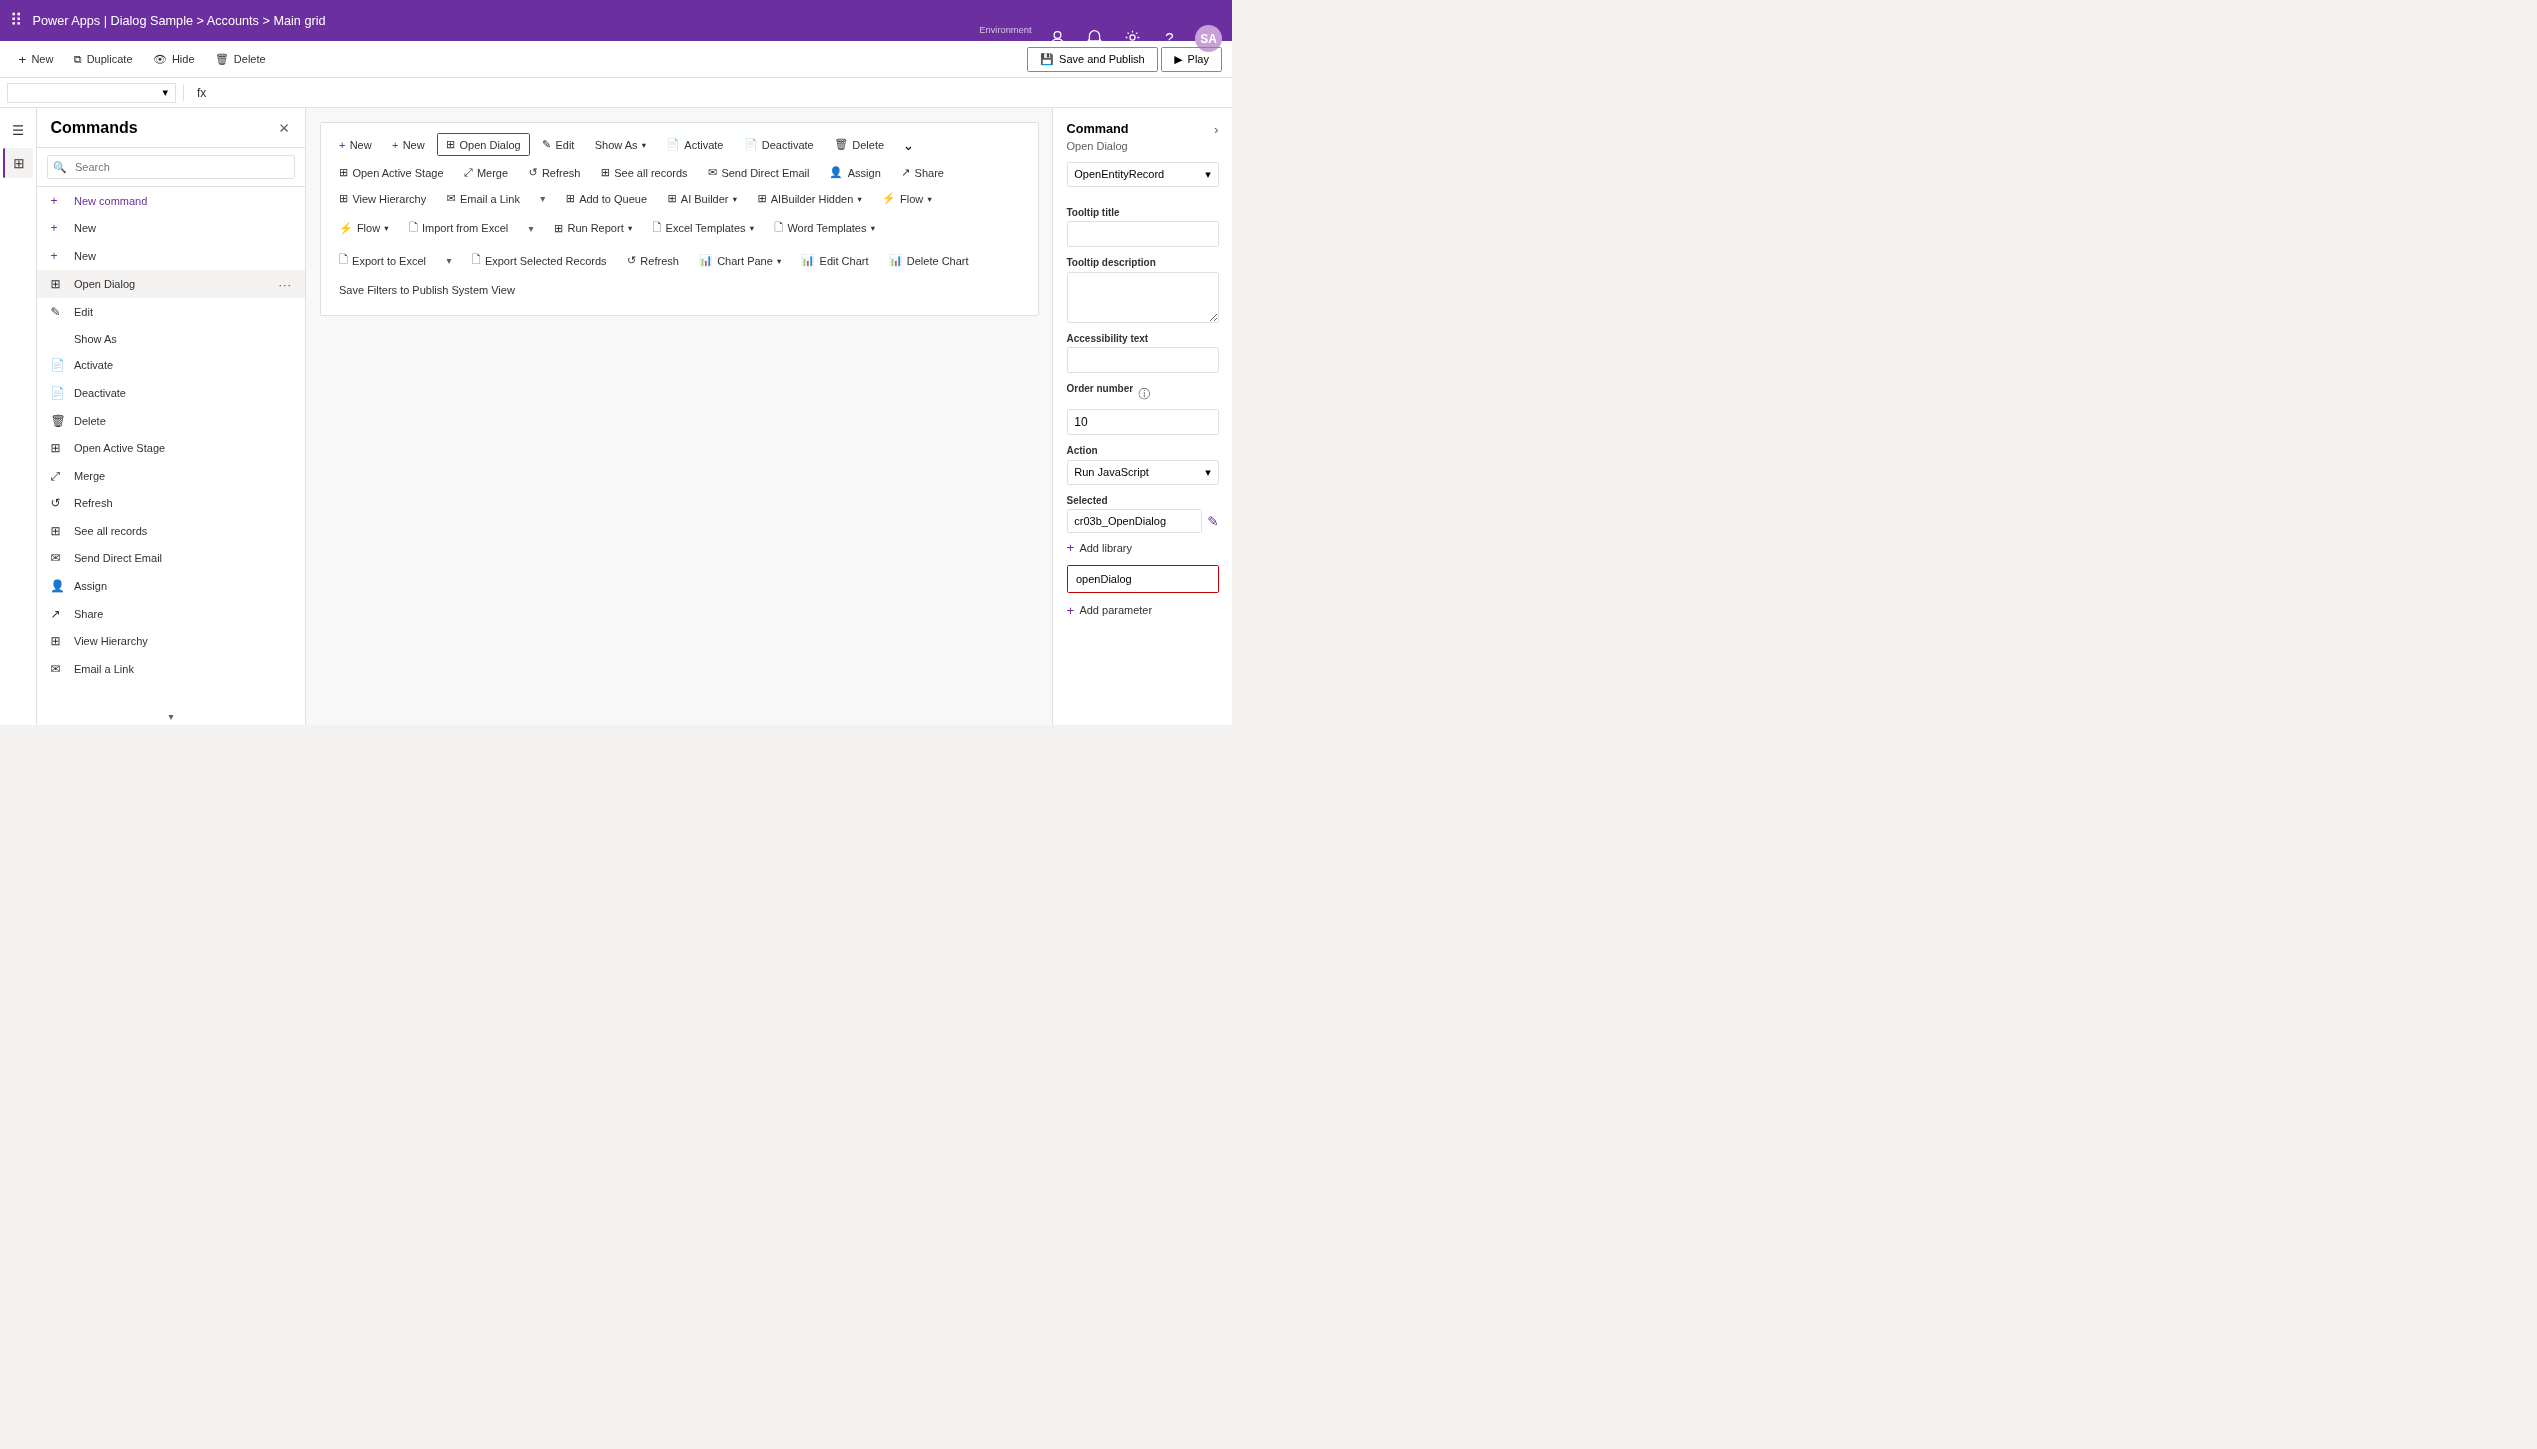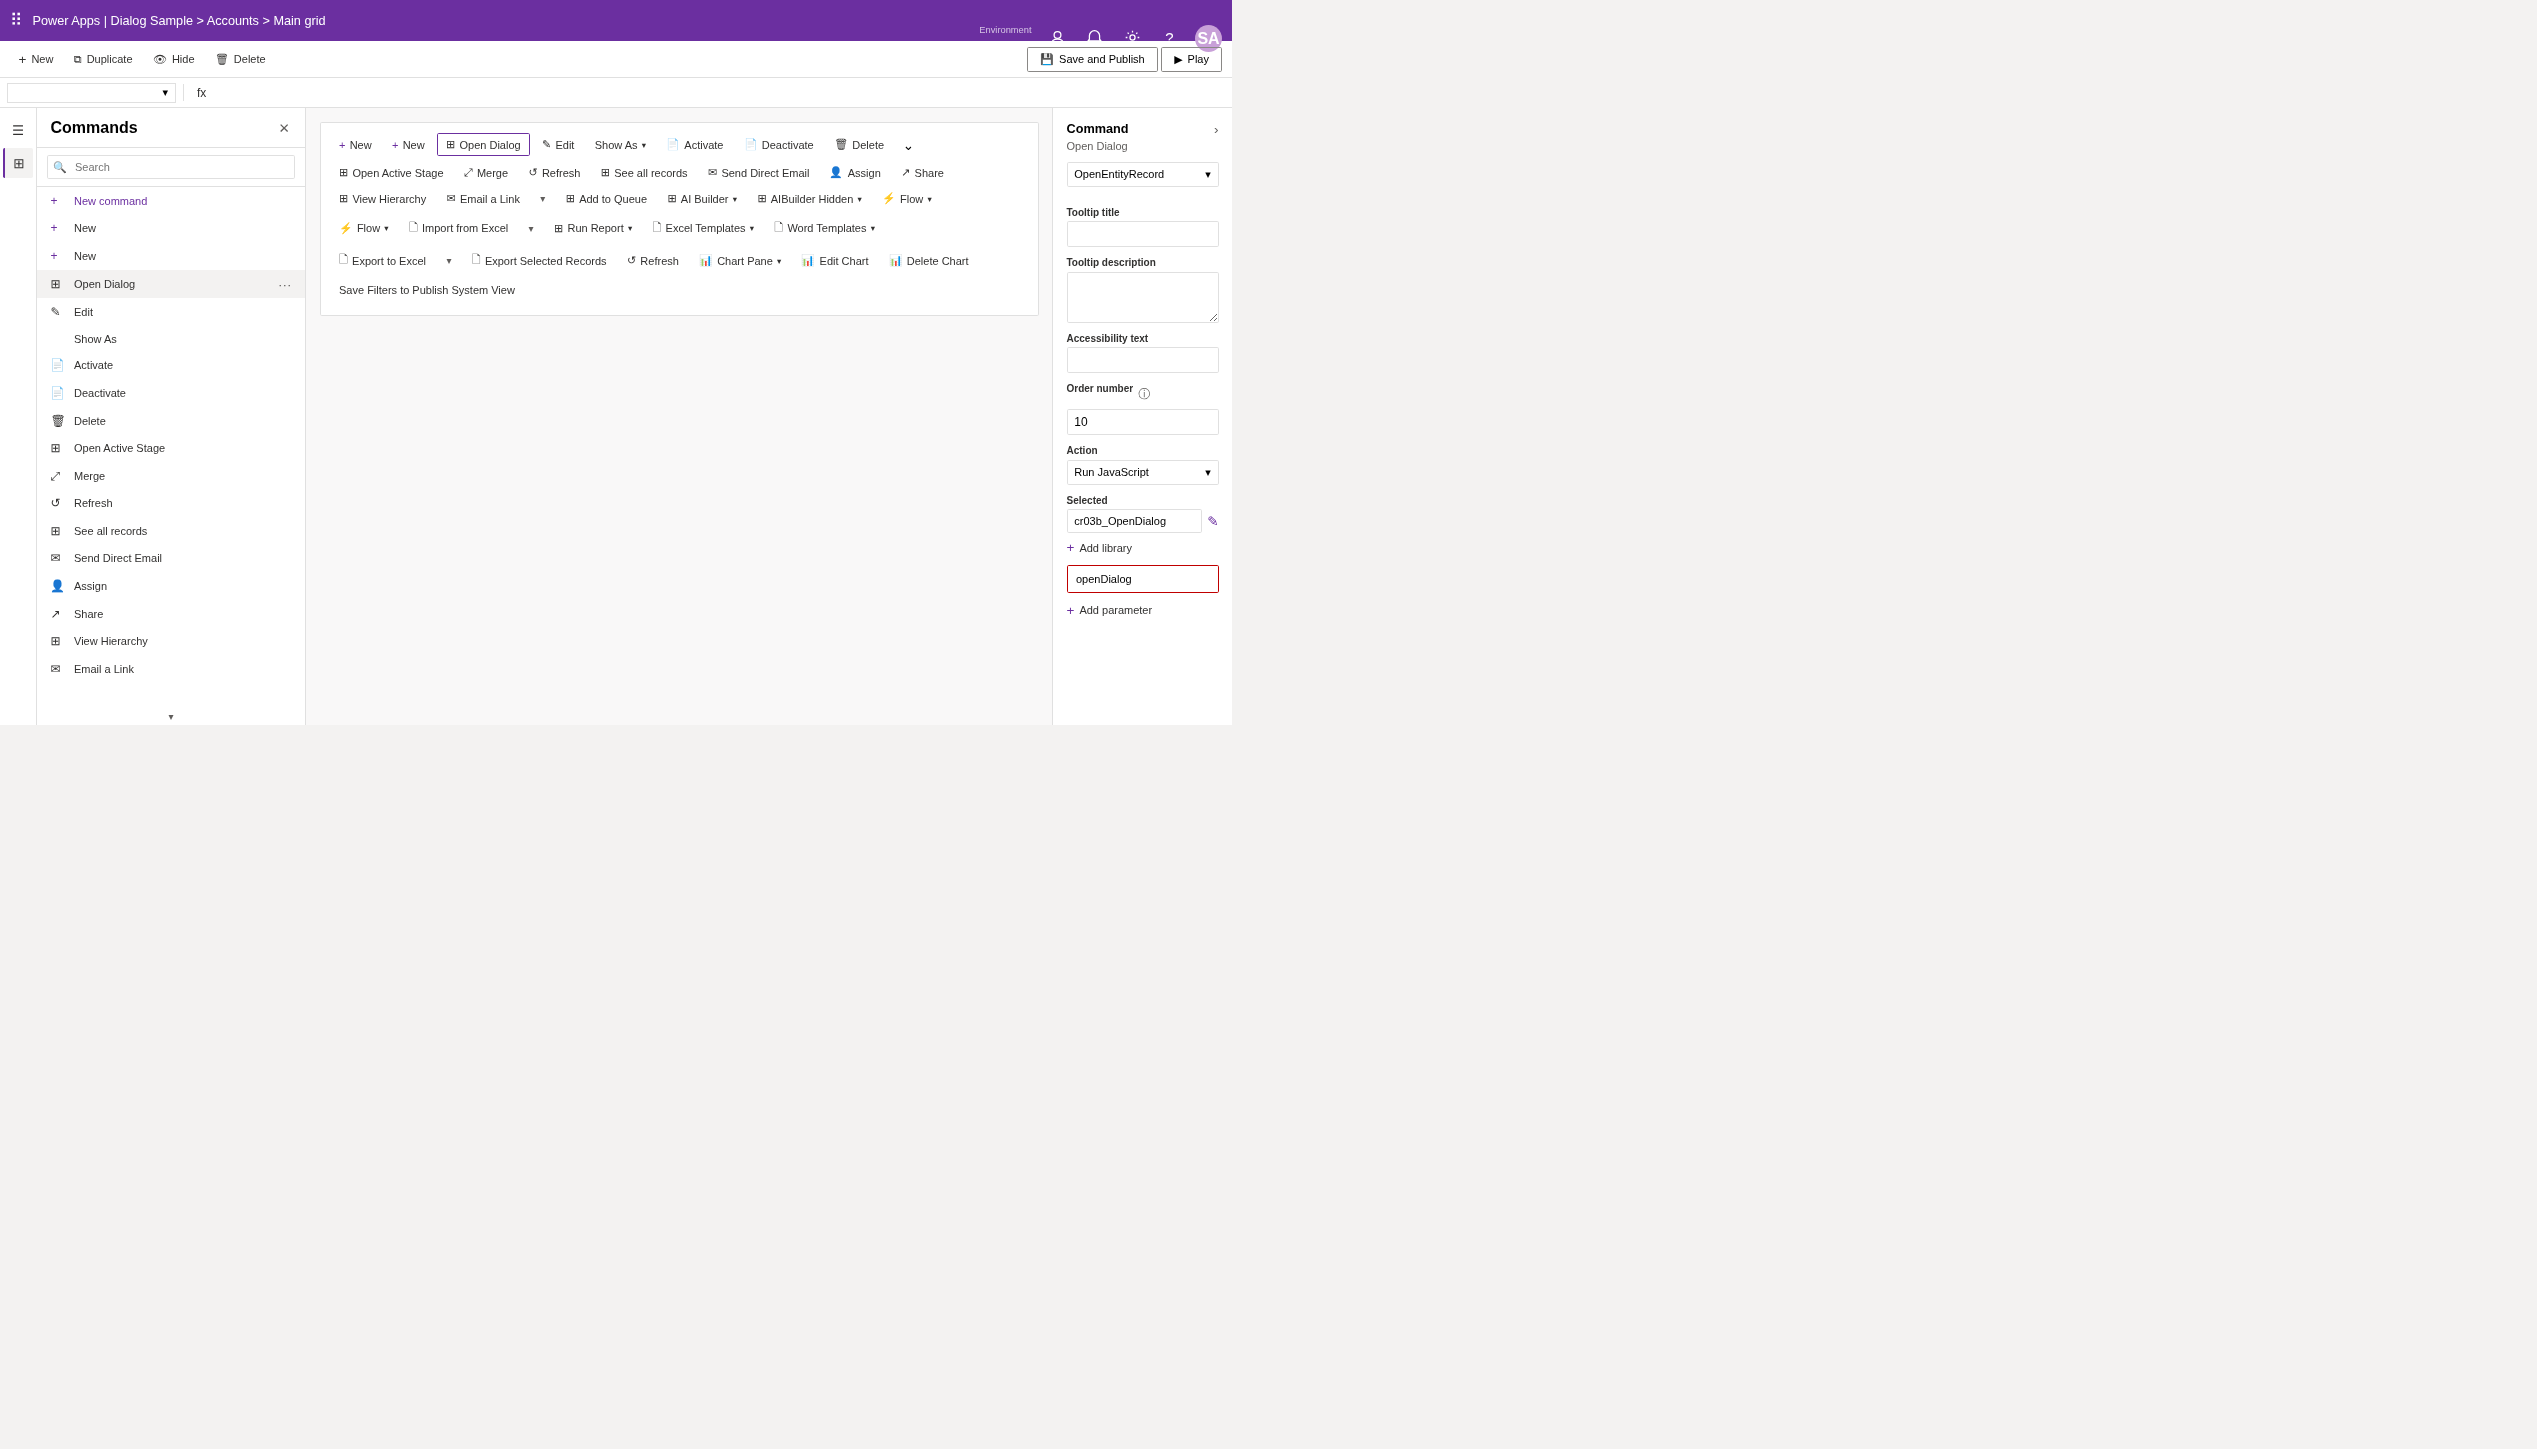--- a/index.html
+++ b/index.html
@@ -8,21 +8,21 @@
     
     .topbar {
       display: flex; align-items: center; background: #6b2fa0; color: white;
       height: 41px; padding: 0 10px; gap: 10px;
     }
     .topbar-dots { font-size: 17px; cursor: pointer; }
     .topbar-title { font-size: 12.7px; font-weight: 400; flex: 1; }
     .topbar-right { display: flex; gap: 13.5px; margin-top: 36px; }
     .topbar-env { display: flex; flex-direction: column; align-items: flex-end; font-size: 9.3px; }
     .topbar-icon { width: 24px; height: 24px; display: flex; align-items: center; justify-content: center; cursor: pointer; border-radius: 1.7px; }
-    .topbar-avatar { width: 27px; height: 27px; border-radius: 50%; background: #c8a0d8; display: flex; align-items: center; justify-content: center; font-weight: 600; font-size: 16px; cursor: pointer; }
+    .topbar-avatar { width: 27px; height: 27px; border-radius: 50%; background: #c8a0d8; display: flex; align-items: center; justify-content: center; font-weight: 600; font-size: 12px; cursor: pointer; }
 
     
     .toolbar {
       display: flex; align-items: center; background: white; border-bottom: 0.8px solid #e0e0e0;
       height: 37px; padding: 0 10px; gap: 3.4px;
     }
     .toolbar-btn {
       display: flex; align-items: center; gap: 5px; padding: 3.4px 8.5px; border: none;
       background: none; cursor: pointer; font-size: 11px; color: #323130; border-radius: 1.7px;
     }

